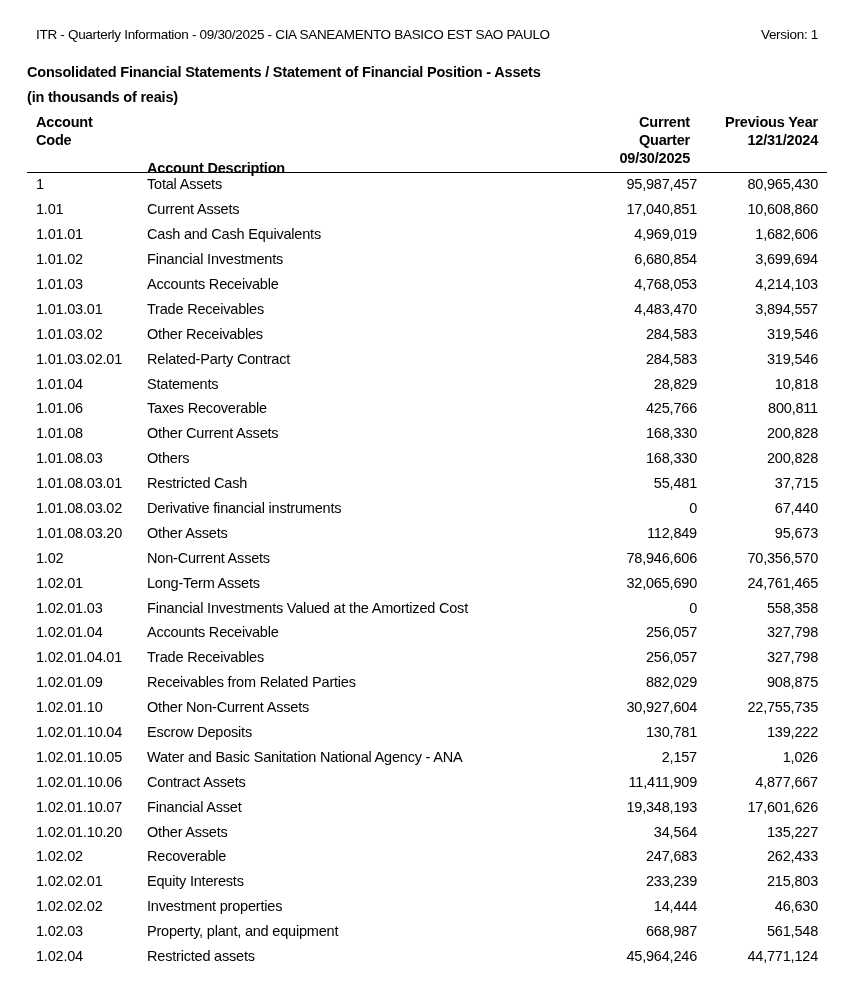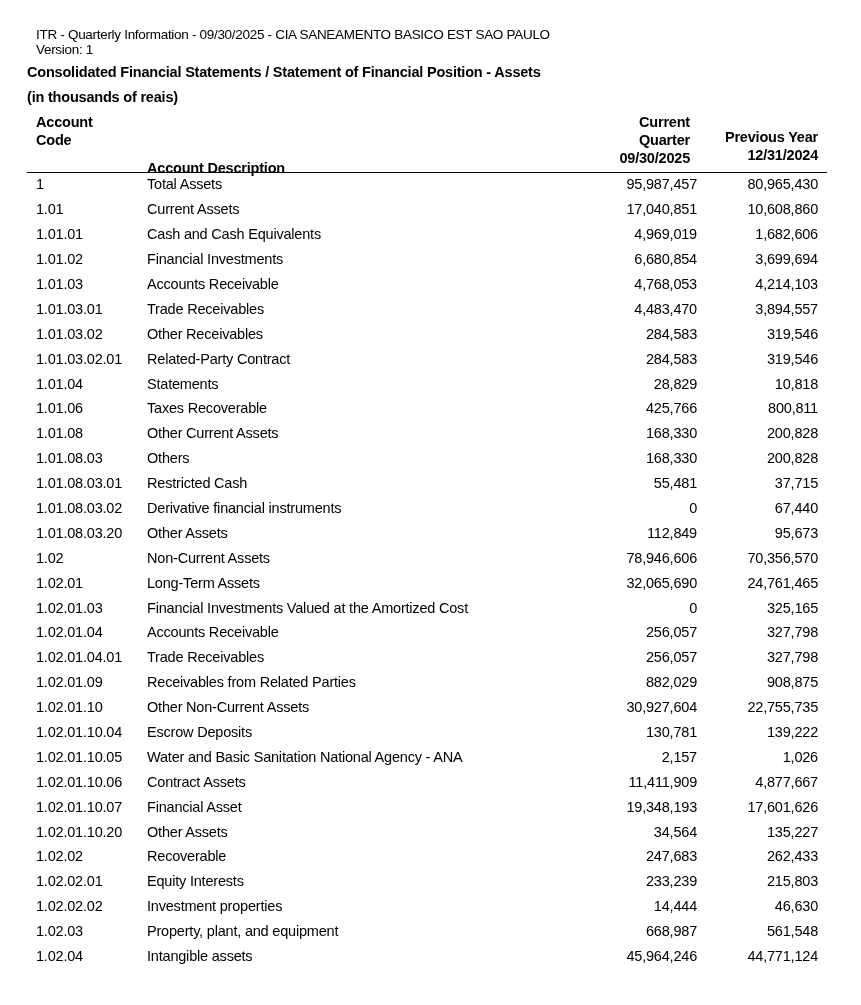--- a/index.html
+++ b/index.html
@@ -3,38 +3,38 @@
   <meta charset="utf-8">
   <style>
     html, body { margin: 0; padding: 0; background: #ffffff; }
     body {
       width: 861px; height: 1005px; overflow: hidden; position: relative;
       font-family: "Liberation Sans", sans-serif; color: #000;
     }
     .header-line {
       position: absolute; top: 27px; left: 36px; right: 43px;
       font-size: 13.5px; letter-spacing: -0.3px;
-      display: flex; justify-content: space-between; flex-direction: column;
+      display: flex; justify-content: space-between;
     }
     .title {
       position: absolute; top: 64px; left: 27px;
       font-size: 14.5px; font-weight: bold; letter-spacing: -0.2px;
     }
     .subtitle {
       position: absolute; top: 89px; left: 27px;
       font-size: 14.5px; font-weight: bold; letter-spacing: -0.2px;
     }
     .col-headers {
       position: absolute; top: 113px; left: 27px; width: 800px; height: 60px;
       font-size: 14.5px; font-weight: bold; line-height: 18px; letter-spacing: -0.2px;
     }
     .col-headers .h-code { position: absolute; left: 9px; top: 0; width: 100px; }
     .col-headers .h-desc { position: absolute; left: 120px; top: 0; margin-top: 46px; }
     .col-headers .h-cur { position: absolute; right: 137px; top: 0; text-align: right; }
-    .col-headers .h-prev { position: absolute; right: 9px; top: 15px; text-align: right; }
+    .col-headers .h-prev { position: absolute; right: 9px; top: 0; text-align: right; }
     .rule {
       position: absolute; top: 172px; left: 27px; width: 800px; height: 0;
       border-top: 1.5px solid #000;
     }
     table {
       position: absolute; top: 170px; left: 27px; width: 800px;
       border-collapse: collapse; font-size: 14.5px; letter-spacing: -0.2px;
     }
     td { padding: 0; height: 24.9px; vertical-align: middle; white-space: nowrap; }
     td.code { width: 111px; padding-left: 9px; }
@@ -174,21 +174,21 @@
       <tr>
         <td class="code">1.02.01</td>
         <td class="desc">Long-Term Assets</td>
         <td class="cur">32,065,690</td>
         <td class="prev">24,761,465</td>
       </tr>
       <tr>
         <td class="code">1.02.01.03</td>
         <td class="desc">Financial Investments Valued at the Amortized Cost</td>
         <td class="cur">0</td>
-        <td class="prev">325,165</td>
+        <td class="prev">558,358</td>
       </tr>
       <tr>
         <td class="code">1.02.01.04</td>
         <td class="desc">Accounts Receivable</td>
         <td class="cur">256,057</td>
         <td class="prev">327,798</td>
       </tr>
       <tr>
         <td class="code">1.02.01.04.01</td>
         <td class="desc">Trade Receivables</td>
@@ -256,18 +256,18 @@
         <td class="prev">46,630</td>
       </tr>
       <tr>
         <td class="code">1.02.03</td>
         <td class="desc">Property, plant, and equipment</td>
         <td class="cur">668,987</td>
         <td class="prev">561,548</td>
       </tr>
       <tr>
         <td class="code">1.02.04</td>
-        <td class="desc">Intangible assets</td>
+        <td class="desc">Restricted assets</td>
         <td class="cur">45,964,246</td>
         <td class="prev">44,771,124</td>
       </tr>
     </tbody>
 </table>
 
 </body></html>

